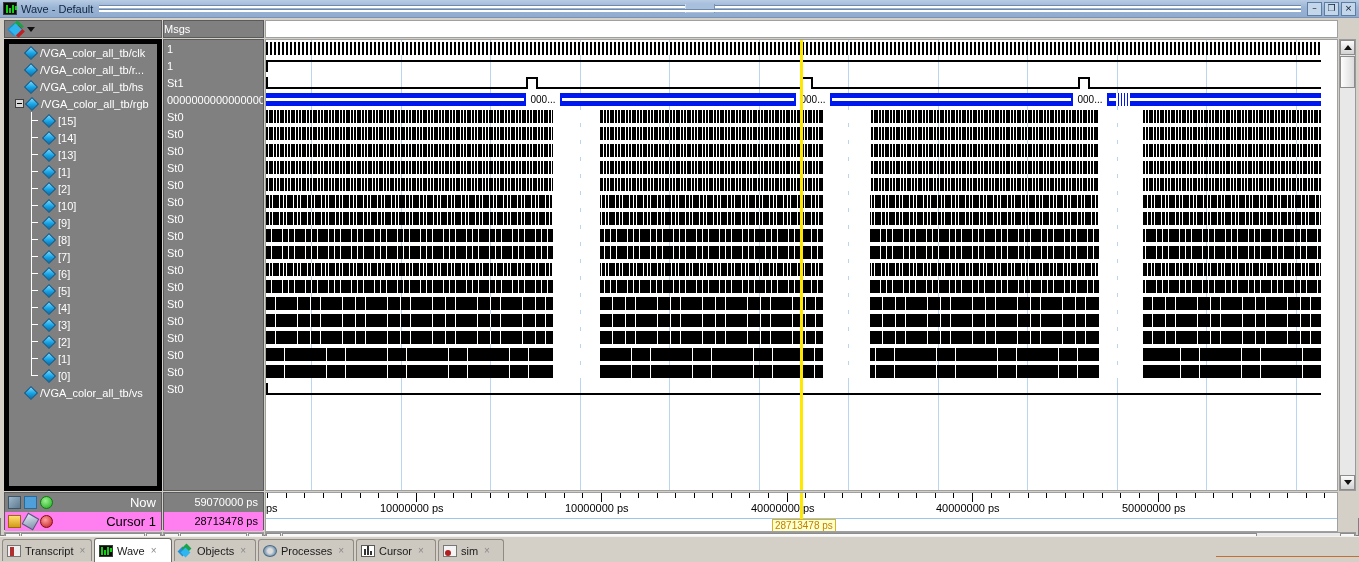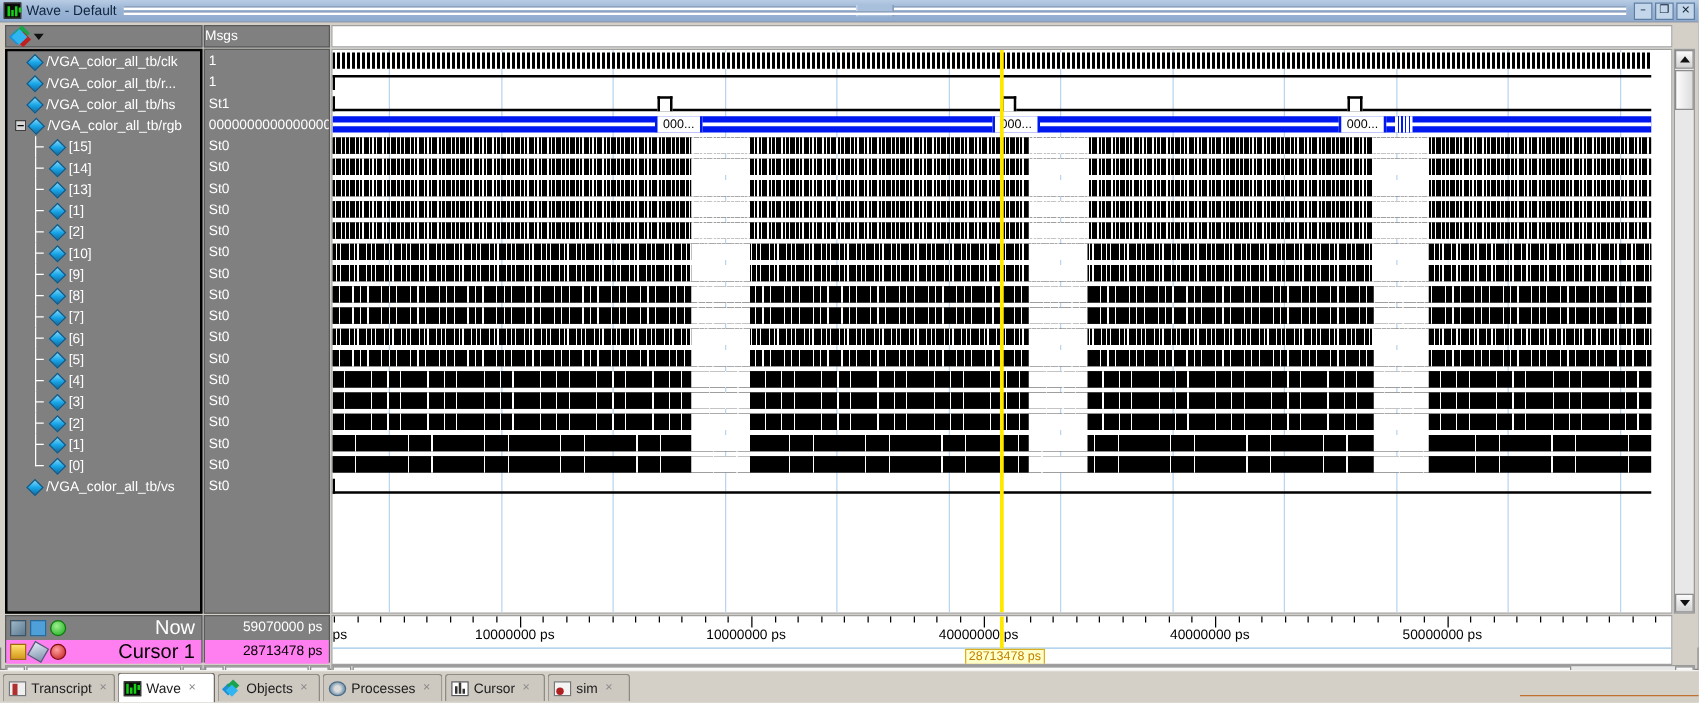--- a/index.html
+++ b/index.html
@@ -82,21 +82,21 @@
     color: #ffffff; text-align: left; padding-right: 4px; line-height: 16px;
   }
   .hdr-wavespace {
     position: absolute; left: 265px; top: 2px; right: 21px; height: 18px;
     background: #ffffff; border: 1px solid #a0a0a0;
   }
 
   
   .names {
     position: absolute; left: 4px; top: 21px; width: 158px; height: 452px;
-    background: #808080; border: 2px solid #000000; overflow: hidden;
+    background: #808080; border: 5px solid #000000; overflow: hidden;
   }
   .vals {
     position: absolute; left: 163px; top: 21px; width: 101px; height: 452px;
     background: #808080; border: 1px solid #5a5a5a; overflow: hidden;
   }
   .row { height: 17px; display: flex; align-items: center; white-space: nowrap; }
   .row .lbl { color: #ffffff; font-size: 11px; }
   .vals .row { padding-left: 3px; }
   .vals .row .lbl { font-size: 11px; }
 
@@ -210,21 +210,21 @@
   }
   .cursor-ruler { position: absolute; top: 0; height: 26px; width: 3px; background: #ffe800; }
 
   
   .infoicons {
     position: absolute; left: 4px; top: 474px; width: 158px; height: 38px;
     background: #808080; border: 1px solid #5a5a5a;
   }
   .irow { position: absolute; left: 0; right: 0; height: 19px; display: flex; align-items: center; }
   .irow.r1 { top: 0; } .irow.r2 { top: 19px; background: #ff7ef0; }
-  .irow .labelr { margin-left: auto; margin-right: 5px; font-size: 16px; color: #ffffff; }
+  .irow .labelr { margin-left: auto; margin-right: 5px; font-size: 13px; color: #ffffff; }
   .irow.r2 .labelr { color: #000000; }
   .mi { width: 13px; height: 13px; margin-left: 3px; position: relative; }
   .mi-blue { background: #4f9fd8; border: 1px solid #2a6a9a; }
   .mi-green { background: radial-gradient(circle at 40% 35%, #9cf090, #18a818); border-radius: 50%; border: 1px solid #0c7a0c; }
   .mi-gray { background: linear-gradient(135deg,#9fb7c9,#5d7a8f); border: 1px solid #3d5568; }
   .mi-yellow { background: linear-gradient(to bottom,#ffe070,#d49a18); border: 1px solid #9a6c08; }
   .mi-wrench { background: linear-gradient(135deg,#dfe9f5,#7f93aa); border: 1px solid #4a5e73; transform: rotate(30deg); }
   .mi-red { background: radial-gradient(circle at 40% 35%, #ffa0a0, #c01818); border-radius: 50%; border: 1px solid #800c0c; }
 
   .infovals {

